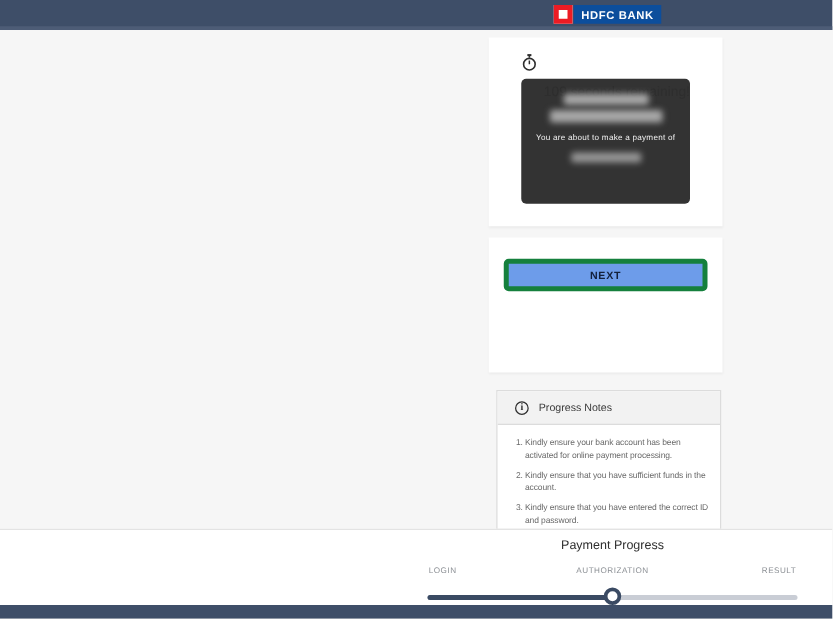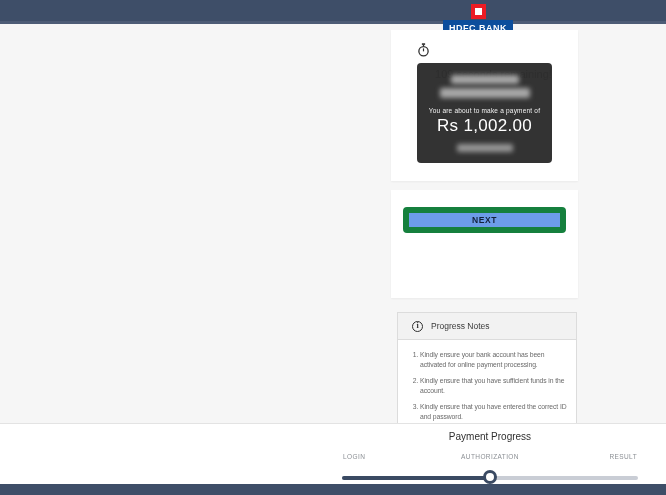--- a/index.html
+++ b/index.html
@@ -8,21 +8,21 @@
     position:relative; overflow:hidden;
     background:#f6f6f6;
     font-family:"Liberation Sans","DejaVu Sans",sans-serif;
     color:#333;
   }
   
   .topbar {
     position:absolute; top:0; left:0; width:666px; height:24px;
     background:#3e4e68; border-bottom:3px solid #4d5c76;
   }
-  .logo { position:absolute; left:443px; top:4px; display:flex; align-items:center; gap:1px;flex-direction:column; }
+  .logo { position:absolute; left:443px; top:4px; display:flex; align-items:center; gap:1px; }
   .logo-red {
     width:15px; height:15px; background:#fff;
     border:4px solid #ec1c24;
   }
   .logo-blue {
     height:15px; background:#0c4e9c; color:#fff;
     display:flex; align-items:center; padding:0 6px;
     font-size:9px; font-weight:bold; letter-spacing:0.5px; white-space:nowrap;
   }
   
@@ -46,21 +46,21 @@
   .otp-prompt { font-size:8px; line-height:11.5px; color:#4a4a4a; }
   .otp-input {
     display:block; width:163px; height:16px; margin-top:4px;
     border:1px solid #c8c8c8; border-radius:3px; background:#fff;
     font-size:8px; padding:0 6px; color:#333; outline:none;
     font-family:"Liberation Sans","DejaVu Sans",sans-serif;
   }
   .otp-input::placeholder { color:#9aa0a6; }
   .next-btn {
     display:block; width:163px; height:26px; margin-top:10px;
-    background:#6d9cea; border:6px solid #15803d; border-radius:4px;
+    background:#6d9cea; border:4px solid #15803d; border-radius:4px;
     font-size:8.5px; font-weight:bold; color:#13203c; letter-spacing:0.6px;
     cursor:pointer; font-family:"Liberation Sans","DejaVu Sans",sans-serif;
   }
   
   .panel-notes {
     top:312px; left:397px; width:180px; height:112px;
     background:#fff; border:1px solid #dcdcdc; box-shadow:none; overflow:hidden;
   }
   .notes-header {
     height:27px; background:#f2f2f2; border-bottom:1px solid #dcdcdc;
@@ -120,21 +120,20 @@
         <circle cx="12" cy="15.5" r="8.6" stroke="#2e2e2e" stroke-width="2.4" fill="none"></circle>
         <line x1="12" y1="15.5" x2="12" y2="10" stroke="#2e2e2e" stroke-width="2.2"></line>
       </svg>
     </span>
     <span class="timer-text">109 seconds remaining!</span>
   </div>
   <div class="paybox">
     <div class="blurline blur1"></div>
     <div class="blurline blur2"></div>
     <div class="pay-intro">You are about to make a payment of</div>
-    <div class="pay-amount">Rs 1,002.00</div>
     <div class="blurline blur3"></div>
   </div>
 </div>
 
 <div class="panel panel-otp">
   <button class="next-btn">NEXT</button>
 </div>
 
 <div class="panel panel-notes">
   <div class="notes-header">

